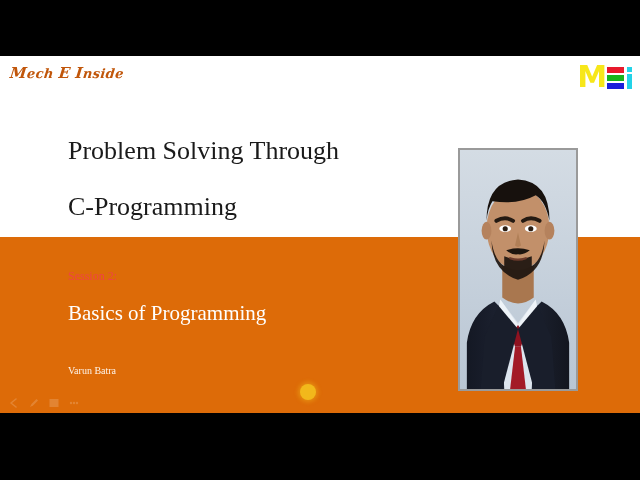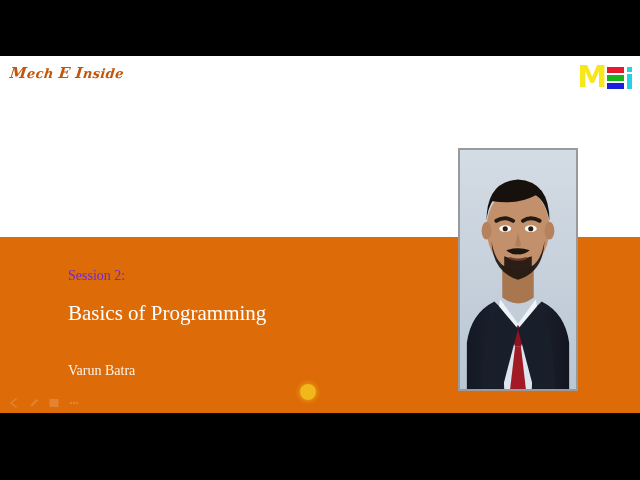--- a/index.html
+++ b/index.html
@@ -144,42 +144,42 @@
     color: #1a1a1a;
     white-space: nowrap;
   }
 
   
   #session-label {
     position: absolute;
     left: 68px;
     top: 211px;
     font-family: "Liberation Serif", serif;
-    font-size: 14px;
+    font-size: 12px;
     line-height: 18px;
-    color: #6d28d9;
+    color: #ef4444;
     white-space: nowrap;
   }
   #session-topic {
     position: absolute;
     left: 68px;
     top: 244px;
     font-family: "Liberation Serif", serif;
     font-size: 21px;
     line-height: 26px;
     color: #ffffff;
     white-space: nowrap;
     text-align: right;
   }
   #presenter-name {
     position: absolute;
     left: 68px;
     top: 308px;
     font-family: "Liberation Serif", serif;
-    font-size: 14px;
+    font-size: 10px;
     line-height: 14px;
     color: #fdf3ea;
     white-space: nowrap;
   }
 
   
   #presenter-photo {
     position: absolute;
     left: 458px;
     top: 92px;
@@ -228,20 +228,22 @@
 </head>
 <body>
 
 <div id="video-frame">
 
   <div id="slide">
 
     <div id="slide-white-area"></div>
     <div id="slide-orange-band"></div>
 
+    <div id="title-line-1">Problem Solving Through</div>
+    <div id="title-line-2">C-Programming</div>
 
     <div id="session-label">Session 2:</div>
     <div id="session-topic">Basics of Programming</div>
     <div id="presenter-name">Varun Batra</div>
 
     <div id="presenter-photo">
       <svg viewBox="0 0 120 243" preserveAspectRatio="xMidYMid slice">
         <defs>
           <linearGradient id="bgGrad" x1="0" y1="0" x2="0" y2="1">
             <stop offset="0%" stop-color="#d4dce4"></stop>

